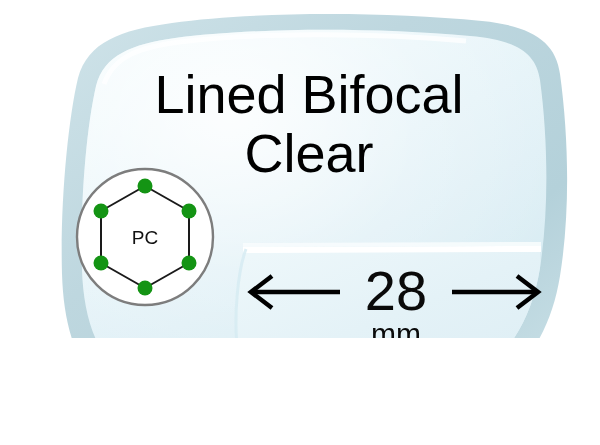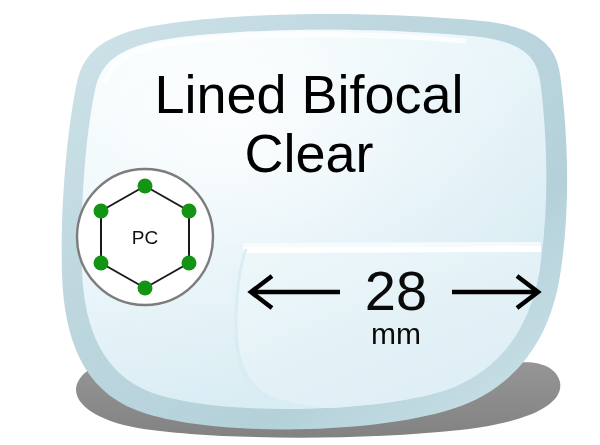--- a/index.html
+++ b/index.html
@@ -7,21 +7,21 @@
     margin: 0;
     padding: 0;
     background: #ffffff;
   }
   body {
     font-family: "Liberation Sans", sans-serif;
   }
   #stage {
     position: relative;
     width: 600px;
-    height: 445px;
+    height: 338px;
     overflow: hidden;
     background: #ffffff;
   }
   #stage svg.layer {
     position: absolute;
     left: 0;
     top: 0;
     width: 600px;
     height: 445px;
   }

